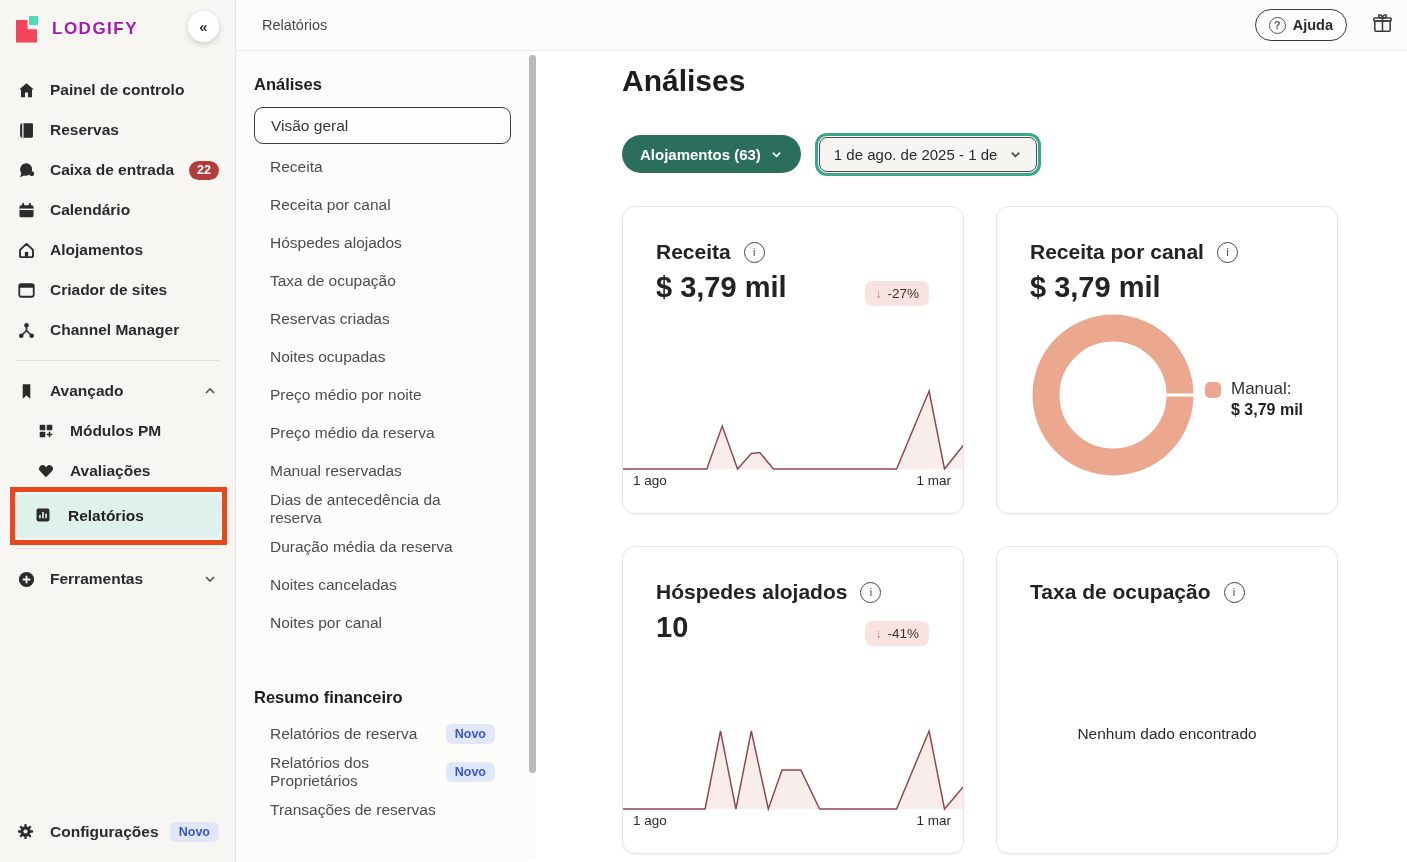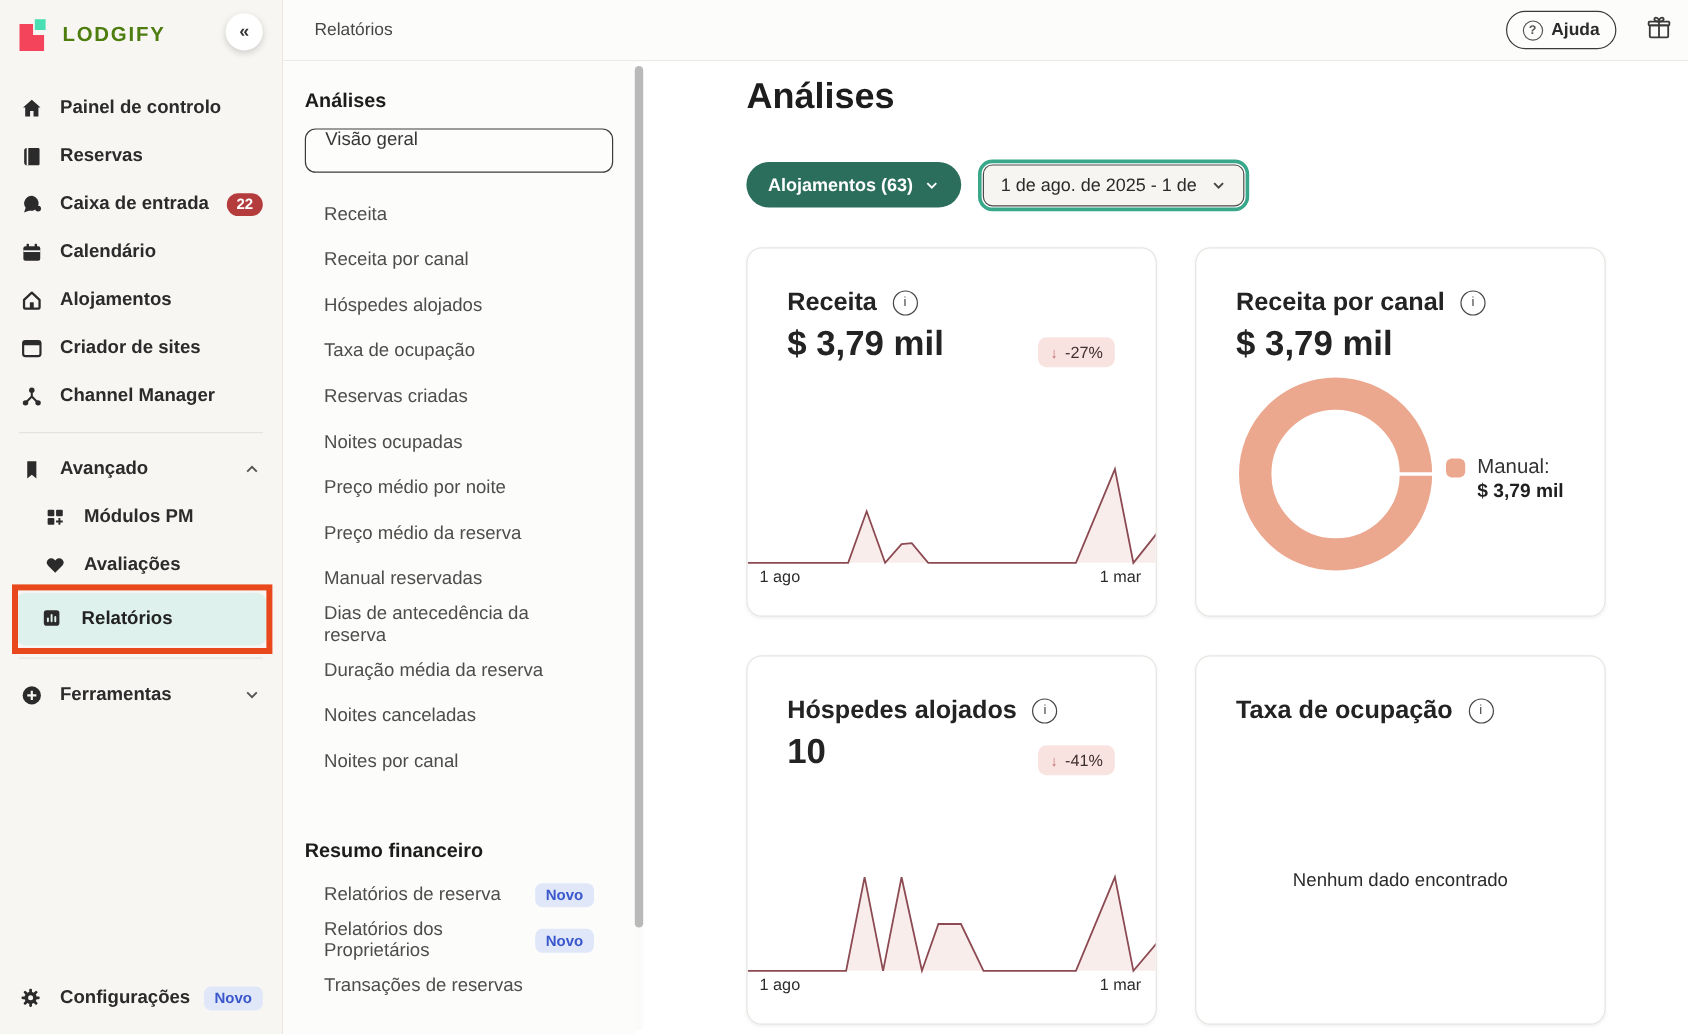--- a/index.html
+++ b/index.html
@@ -6,21 +6,21 @@
   html,body { width:1407px; height:862px; overflow:hidden; }
   body { font-family:"Liberation Sans", sans-serif; background:#fff; color:#2e2e2e; position:relative; }
 
   
   .sidebar { position:absolute; left:0; top:0; width:236px; height:862px; background:#f8f6f3; border-right:1px solid #eae7e3; }
   .sidebar-header { position:relative; height:58px; display:flex; align-items:center; padding-left:16px; }
   .logo-mark { width:26px; height:27px; position:relative; margin-right:10px; }
   .logo-l { position:absolute; left:0; top:4px; width:21px; height:23px; background:#f4445c;
             clip-path:polygon(0 0,55% 0,55% 42%,100% 42%,100% 100%,0 100%); }
   .logo-sq { position:absolute; left:13px; top:0; width:9px; height:9px; background:#49dfb2; }
-  .brand { font-weight:bold; font-size:17px; letter-spacing:1.5px; color:#4d7c0f; }
+  .brand { font-weight:bold; font-size:17px; letter-spacing:1.5px; color:#a21caf; }
   .collapse-btn { position:absolute; right:16px; top:11px; width:31px; height:31px; border-radius:50%;
                   background:#fff; box-shadow:0 2px 6px rgba(0,0,0,.18); display:flex; align-items:center;
                   justify-content:center; font-size:15px; font-weight:bold; color:#333; cursor:pointer; }
   .nav { padding-top:12px; }
   .nav-item { display:flex; align-items:center; height:40px; padding:0 16px; font-size:15.5px; font-weight:600;
               color:#2b2b2b; position:relative; cursor:pointer; }
   .nav-item .ic { width:20px; height:20px; margin-right:14px; display:flex; align-items:center; justify-content:center; }
   .nav-item.sub { padding-left:36px; }
   .badge-count { position:absolute; right:16px; background:#b43c3c; color:#fff; font-size:12.5px; font-weight:bold;
                  padding:2.5px 8px; border-radius:11px; }
@@ -43,22 +43,22 @@
   .help-btn { position:absolute; right:60px; top:9px; height:32px; border:1.5px solid #3a3a3a; border-radius:17px;
               display:flex; align-items:center; gap:7px; padding:0 13px; font-size:14.5px; font-weight:600;
               color:#2b2b2b; background:#fdfdfc; cursor:pointer; }
   .q-circle { width:17px; height:17px; border:1.4px solid #555; border-radius:50%; font-size:10.5px; display:flex;
               align-items:center; justify-content:center; color:#555; }
   .gift-btn { position:absolute; right:13px; top:12px; cursor:pointer; display:flex; }
 
   
   .subnav { position:absolute; left:236px; top:51px; width:293px; height:811px; background:#fcfcfa; overflow:hidden; }
   .subnav-title { margin:24px 0 0 18px; font-size:16.5px; font-weight:bold; color:#1c1c1c; }
-  .selected-box { margin:13px 18px 16px 18px; height:37px; border:1.5px solid #3c3c3c; border-radius:9px;
-                  background:#fdfdfc; display:flex; padding-left:16px; font-size:15.5px;
+  .selected-box { margin:13px 18px 4px 18px; height:37px; border:1.5px solid #3c3c3c; border-radius:9px;
+                  background:#fdfdfc; display:flex; align-items:center; padding-left:16px; font-size:15.5px;
                   color:#383838; cursor:pointer; }
   .subnav-list { margin-top:3px; }
   .subnav-item { height:38px; display:flex; align-items:center; padding-left:34px; padding-right:34px;
                  font-size:15.5px; color:#4d4d4d; cursor:pointer; }
   .subnav-item .novo-badge { margin-left:auto; }
   .fin-title { margin:46px 0 8px 18px; font-size:16.5px; font-weight:bold; color:#1c1c1c; }
 
   .vscroll { position:absolute; left:529px; top:55px; width:7px; height:803px; background:#fbfbfa; }
   .vscroll-thumb { width:7px; height:718px; background:#b9b9b9; border-radius:4px; }
 

